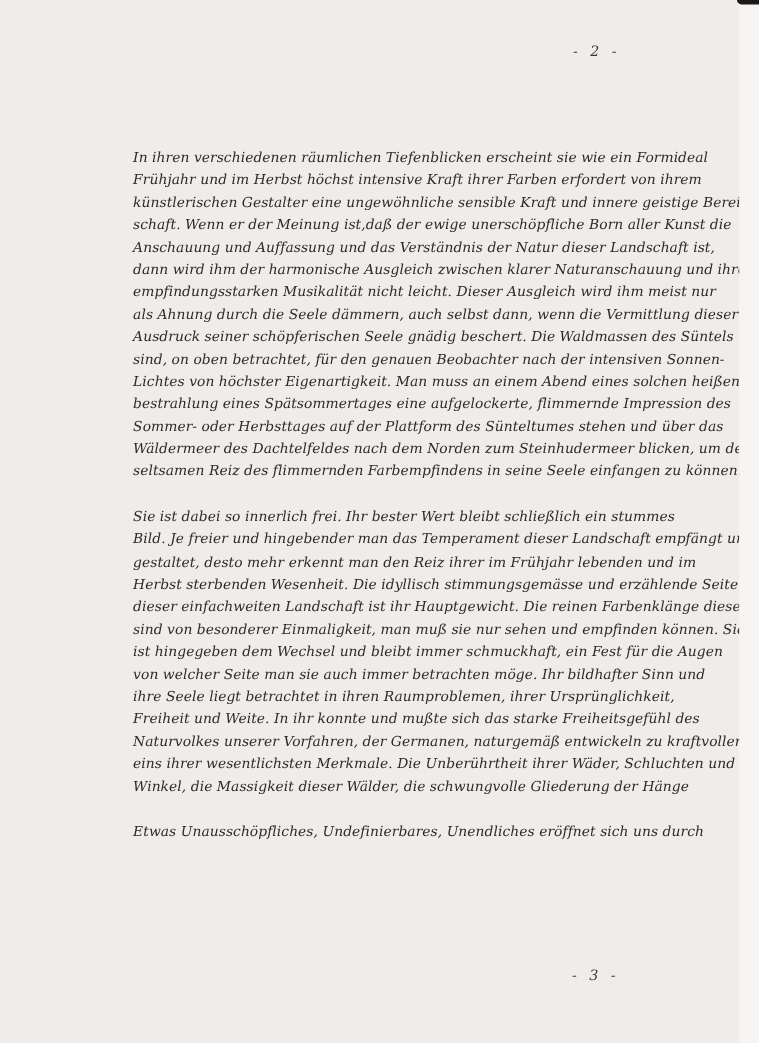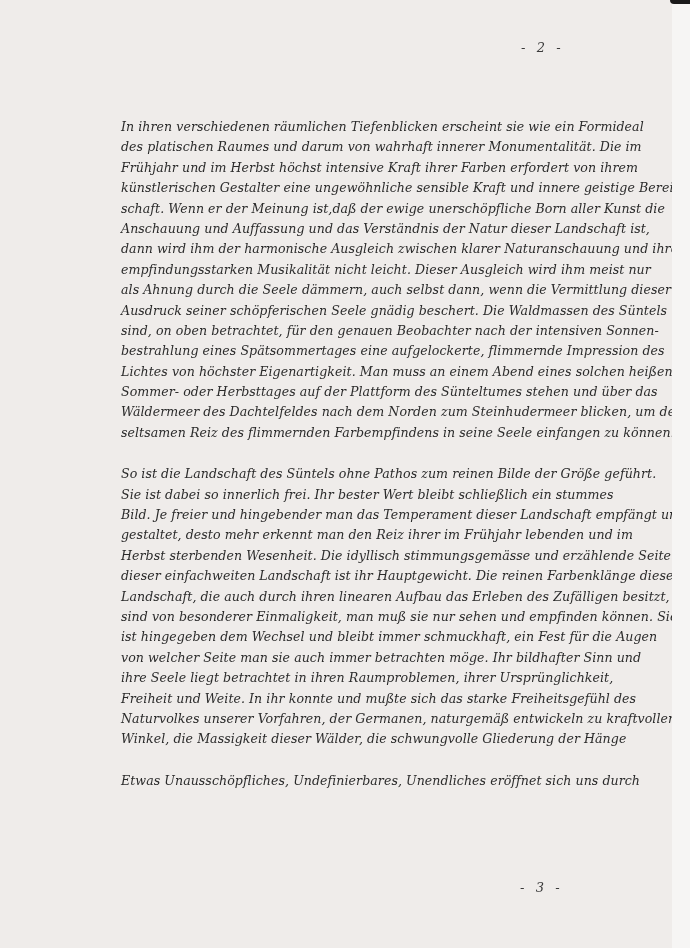--- a/index.html
+++ b/index.html
@@ -54,69 +54,67 @@
       left: 121px;
       top: 117px;
       width: 560px;
       font-family: "DejaVu Serif", serif;
       font-style: italic;
       font-size: 12.6px;
       color: #2b2b2b;
       letter-spacing: 0.05px;
     }
     .paragraph {
-      margin: 0 0 21px 0;
+      margin: 16px 0 21px 0;
     }
     .line {
       display: block;
       height: 20.4px;
       line-height: 20.4px;
       white-space: pre;
     }
   </style>
 </head>
 <body>
 
 <div class="page">
   <div class="page-number" id="page-num-top">-  2  -</div>
 
   <div class="body-text">
     <div class="paragraph">
       <span class="line">In ihren verschiedenen räumlichen Tiefenblicken erscheint sie wie ein Formideal</span>
-      <span class="line">des platischen Raumes und darum von wahrhaft innerer Monumentalität. Die im</span>
       <span class="line">Frühjahr und im Herbst höchst intensive Kraft ihrer Farben erfordert von ihrem</span>
       <span class="line">künstlerischen Gestalter eine ungewöhnliche sensible Kraft und innere geistige Bereit-</span>
       <span class="line">schaft. Wenn er der Meinung ist,daß der ewige unerschöpfliche Born aller Kunst die</span>
       <span class="line">Anschauung und Auffassung und das Verständnis der Natur dieser Landschaft ist,</span>
       <span class="line">dann wird ihm der harmonische Ausgleich zwischen klarer Naturanschauung und ihrer</span>
       <span class="line">empfindungsstarken Musikalität nicht leicht. Dieser Ausgleich wird ihm meist nur</span>
       <span class="line">als Ahnung durch die Seele dämmern, auch selbst dann, wenn die Vermittlung dieser</span>
       <span class="line">Ausdruck seiner schöpferischen Seele gnädig beschert. Die Waldmassen des Süntels</span>
       <span class="line">sind, on oben betrachtet, für den genauen Beobachter nach der intensiven Sonnen-</span>
+      <span class="line">Lichtes von höchster Eigenartigkeit. Man muss an einem Abend eines solchen heißen</span>
       <span class="line">bestrahlung eines Spätsommertages eine aufgelockerte, flimmernde Impression des</span>
-      <span class="line">Lichtes von höchster Eigenartigkeit. Man muss an einem Abend eines solchen heißen</span>
       <span class="line">Sommer- oder Herbsttages auf der Plattform des Sünteltumes stehen und über das</span>
       <span class="line">Wäldermeer des Dachtelfeldes nach dem Norden zum Steinhudermeer blicken, um den</span>
       <span class="line">seltsamen Reiz des flimmernden Farbempfindens in seine Seele einfangen zu können.</span>
     </div>
 
     <div class="paragraph">
-      <span class="line">So ist die Landschaft des Süntels ohne Pathos zum reinen Bilde der Größe geführt.</span>
       <span class="line">Sie ist dabei so innerlich frei. Ihr bester Wert bleibt schließlich ein stummes</span>
       <span class="line">Bild. Je freier und hingebender man das Temperament dieser Landschaft empfängt und</span>
       <span class="line">gestaltet, desto mehr erkennt man den Reiz ihrer im Frühjahr lebenden und im</span>
       <span class="line">Herbst sterbenden Wesenheit. Die idyllisch stimmungsgemässe und erzählende Seite</span>
       <span class="line">dieser einfachweiten Landschaft ist ihr Hauptgewicht. Die reinen Farbenklänge dieser</span>
-      <span class="line">Landschaft, die auch durch ihren linearen Aufbau das Erleben des Zufälligen besitzt,</span>
       <span class="line">sind von besonderer Einmaligkeit, man muß sie nur sehen und empfinden können. Sie</span>
       <span class="line">ist hingegeben dem Wechsel und bleibt immer schmuckhaft, ein Fest für die Augen</span>
       <span class="line">von welcher Seite man sie auch immer betrachten möge. Ihr bildhafter Sinn und</span>
       <span class="line">ihre Seele liegt betrachtet in ihren Raumproblemen, ihrer Ursprünglichkeit,</span>
       <span class="line">Freiheit und Weite. In ihr konnte und mußte sich das starke Freiheitsgefühl des</span>
       <span class="line">Naturvolkes unserer Vorfahren, der Germanen, naturgemäß entwickeln zu kraftvoller</span>
+      <span class="line">eins ihrer wesentlichsten Merkmale. Die Unberührtheit ihrer Wäder, Schluchten und</span>
       <span class="line">Winkel, die Massigkeit dieser Wälder, die schwungvolle Gliederung der Hänge</span>
     </div>
 
     <div class="paragraph">
       <span class="line">Etwas Unausschöpfliches, Undefinierbares, Unendliches eröffnet sich uns durch</span>
     </div>
   </div>
 
   <div class="page-number" id="page-num-bottom">-  3  -</div>
 </div>

